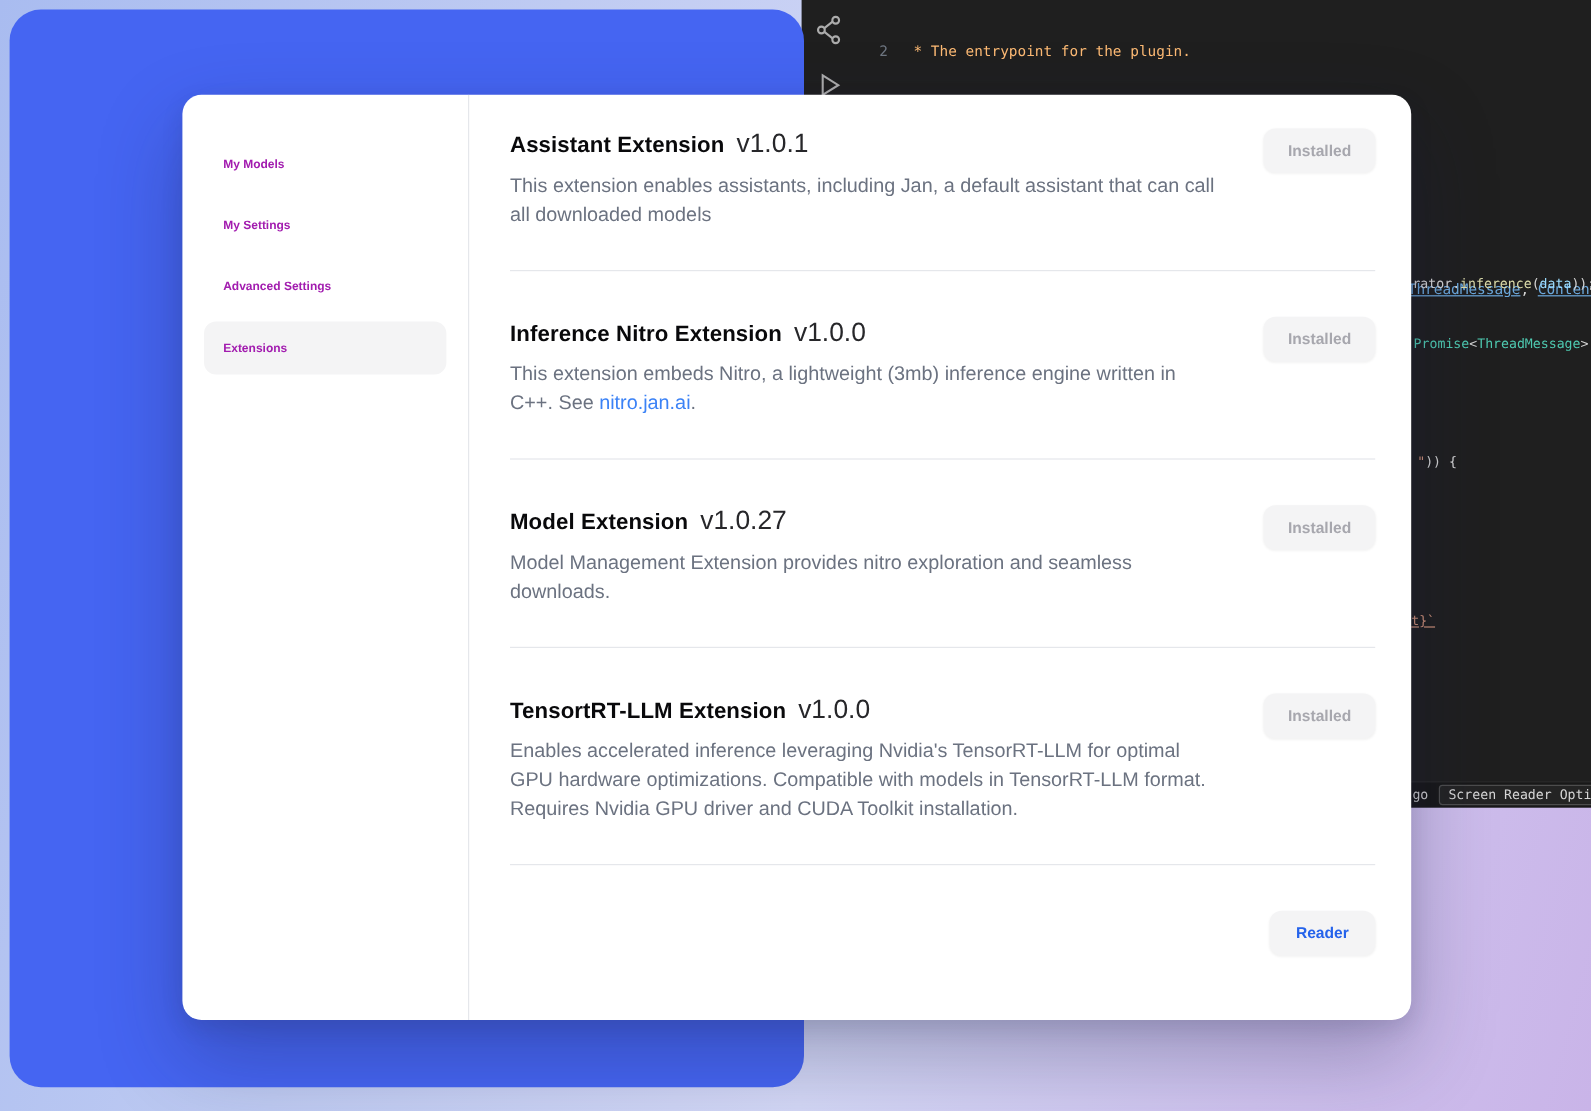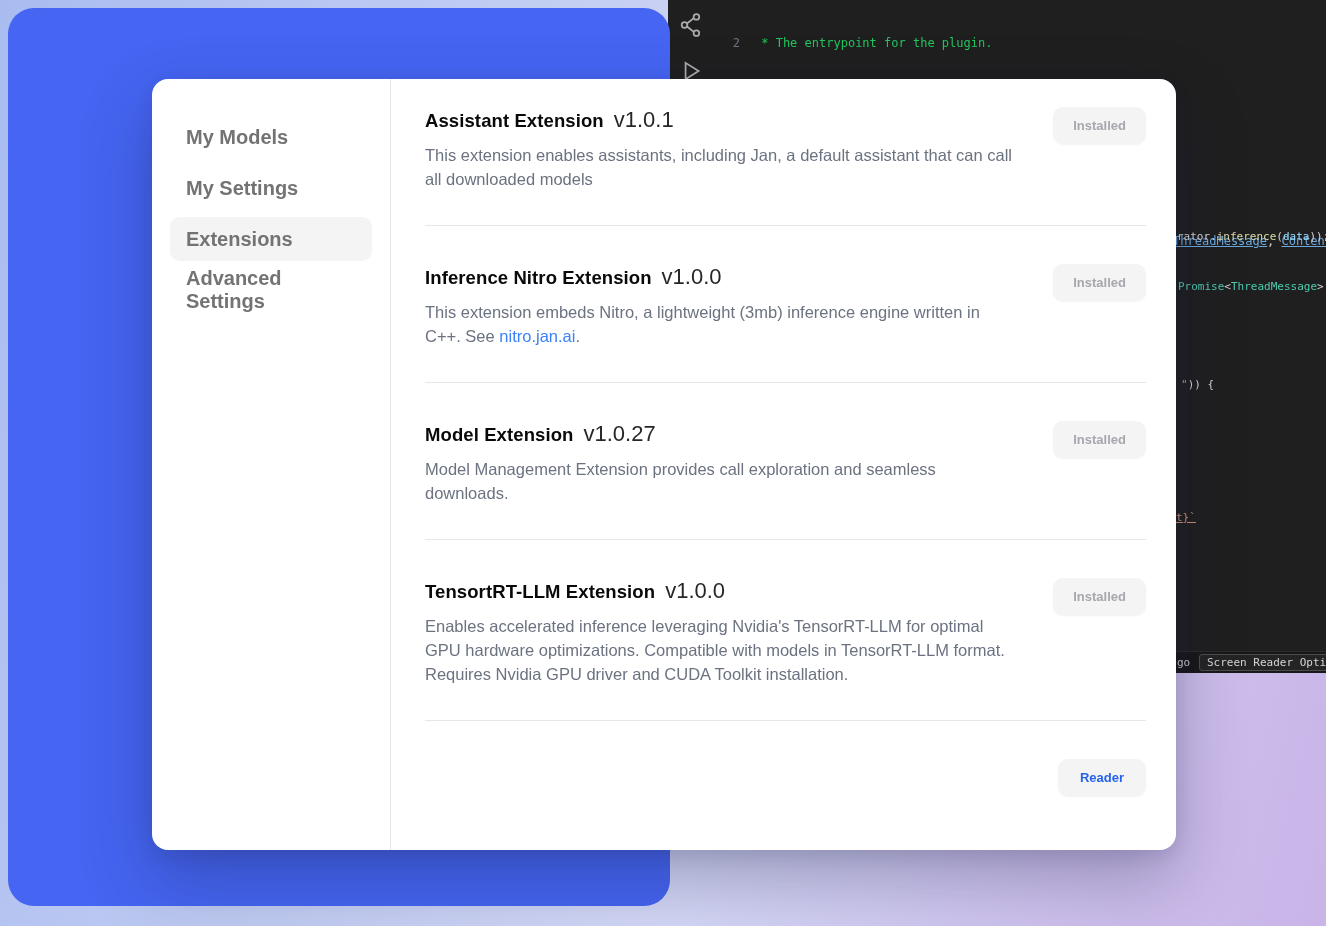--- a/index.html
+++ b/index.html
@@ -18,21 +18,21 @@
   .icon-run { top:58px; }
   .code-area { position:absolute; left:46px; top:2px; right:0; white-space:pre; line-height:16.5px; }
   .code-line { display:flex; }
   .ln { width:26px; text-align:right; color:#6e7681; margin-right:14px; flex:0 0 auto; }
   .code { white-space:pre; }
   .frag { position:absolute; white-space:pre; font-size:11px; line-height:14px; }
   .frag1 { left:509px; top:230px; }
   .frag2 { left:510px; top:280px; }
   .frag3 { left:513px; top:378px; }
   .frag4 { left:508px; top:511px; }
-  .tok-comment { color:#22c55e; }
+  .tok-comment { color:#fdba74; }
   .tok-keyword { color:#c586c0; }
   .tok-plain   { color:#d4d4d4; }
   .tok-var     { color:#9cdcfe; }
   .tok-type    { color:#6ca9dd; text-decoration:underline; }
   .tok-type2   { color:#4ec9b0; }
   .tok-func    { color:#dcdcaa; }
   .tok-string  { color:#ce9178; }
   .tok-stringu { color:#ce9178; text-decoration:underline; }
   .statusbar { position:absolute; left:0; bottom:0; width:100%; height:22px; background:#181818;
                border-top:1px solid #2b2b2b; font-size:11px; color:#cccccc; }
@@ -44,21 +44,21 @@
   .blue-panel { position:absolute; left:8px; top:8px; width:662px; height:898px;
                 background:#4565f2; border-radius:26px; }
 
   
   .modal { position:absolute; left:152px; top:79px; width:1024px; height:771px;
            background:#ffffff; border-radius:16px; overflow:hidden; display:flex;
            box-shadow:0 30px 70px rgba(25,30,70,.30), 0 6px 18px rgba(25,30,70,.12); }
 
   .sidebar { width:239px; flex:0 0 auto; border-right:1px solid #e5e7eb; padding:36px 18px; }
   .side-item { height:44px; display:flex; align-items:center; padding:0 16px; margin-bottom:7px;
-               border-radius:10px; font-size:20px; font-weight:700; color:#737373; cursor:pointer; }
+               border-radius:10px; font-size:10px; font-weight:700; color:#a21caf; cursor:pointer; }
   .side-item.active { background:#f4f4f5; }
 
   .content { flex:1; padding:0 30px 0 34px; }
   .ext-row { display:flex; align-items:flex-start; padding:38px 0 34px; border-bottom:1px solid #e5e7eb; }
   .ext-row.first { padding-top:28px; }
   .ext-row.last { border-bottom:none; }
   .ext-info { max-width:588px; }
   .ext-title-line { display:flex; align-items:baseline; }
   .ext-title { font-size:18.5px; font-weight:700; color:#09090b; letter-spacing:.1px; }
   .ext-ver { font-size:22px; font-weight:400; color:#27272a; margin-left:10px; }
@@ -106,22 +106,22 @@
     </div>
   </div>
 
   <div class="blue-panel"></div>
 
   <div class="modal">
 
     <aside class="sidebar">
       <div class="side-item">My Models</div>
       <div class="side-item">My Settings</div>
+      <div class="side-item">Advanced Settings</div>
       <div class="side-item active">Extensions</div>
-      <div class="side-item">Advanced Settings</div>
     </aside>
 
     <main class="content">
 
       <div class="ext-row first">
         <div class="ext-info">
           <div class="ext-title-line">
             <span class="ext-title">Assistant Extension</span>
             <span class="ext-ver">v1.0.1</span>
           </div>
@@ -142,21 +142,21 @@
         </div>
         <button class="btn">Installed</button>
       </div>
 
       <div class="ext-row">
         <div class="ext-info">
           <div class="ext-title-line">
             <span class="ext-title">Model Extension</span>
             <span class="ext-ver">v1.0.27</span>
           </div>
-          <div class="ext-desc">Model Management Extension provides call exploration and seamless downloads.</div>
+          <div class="ext-desc">Model Management Extension provides nitro exploration and seamless downloads.</div>
         </div>
         <button class="btn">Installed</button>
       </div>
 
       <div class="ext-row">
         <div class="ext-info">
           <div class="ext-title-line">
             <span class="ext-title">TensortRT-LLM Extension</span>
             <span class="ext-ver">v1.0.0</span>
           </div>

